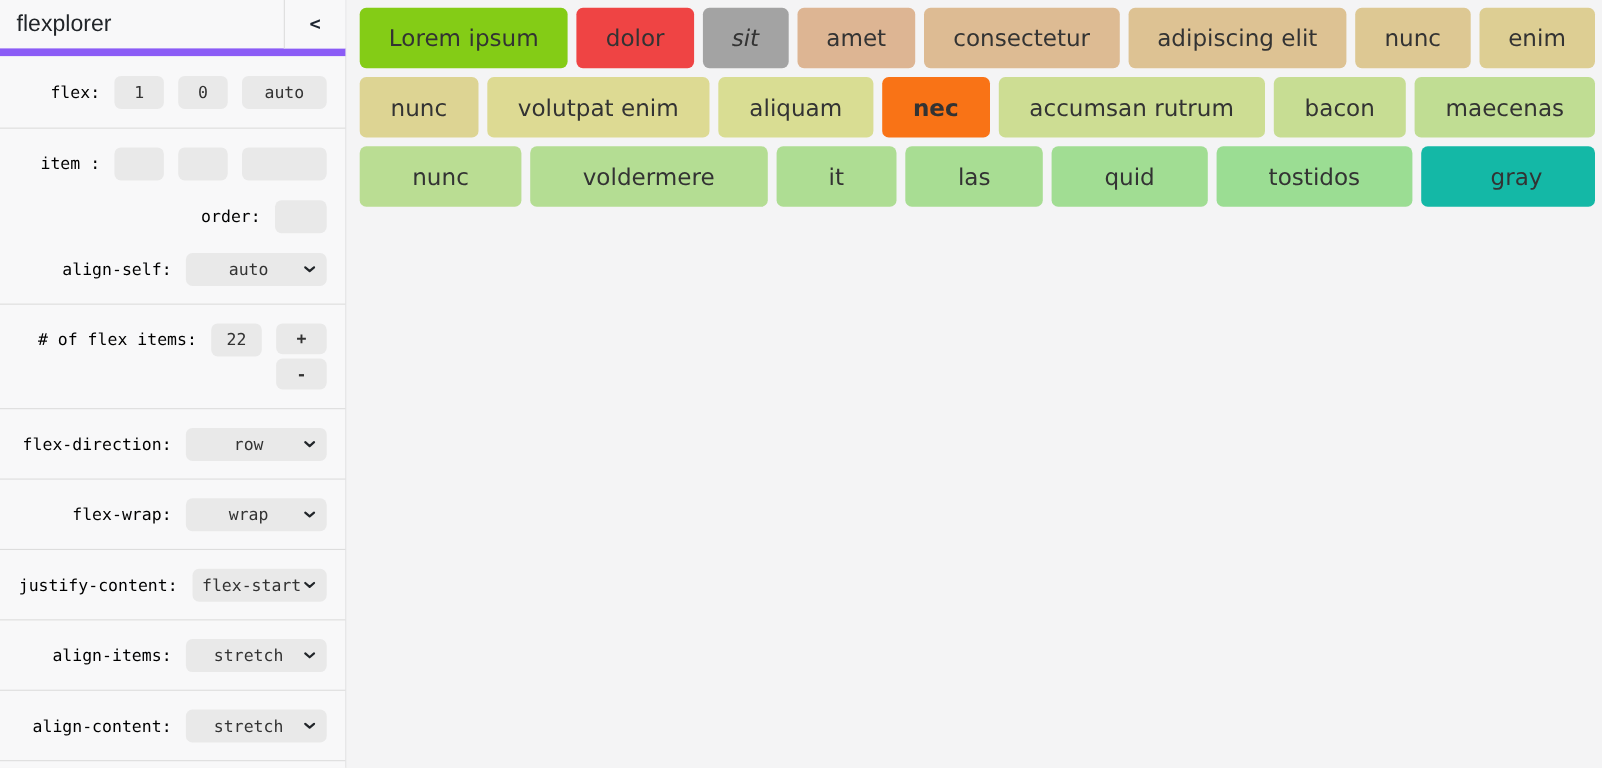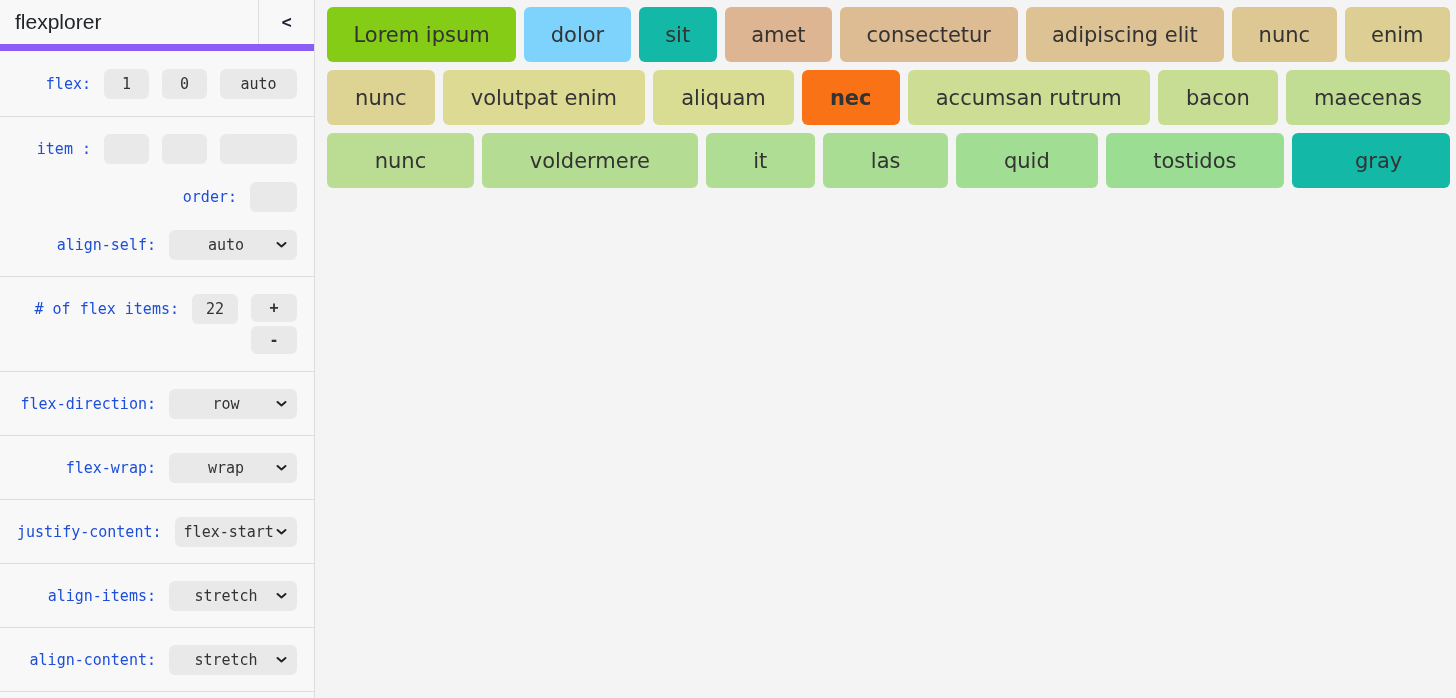--- a/index.html
+++ b/index.html
@@ -48,21 +48,21 @@
   .s-count   { height: 95px; }
   .s-select  { height: 64px; }
 
   .crow {
     display: flex; align-items: center; justify-content: flex-end;
     gap: 13px;
   }
   .crow + .crow { margin-top: 18px; }
   .crow label {
     flex: 1; text-align: right;
-    font-size: 15px; color: #1d4ed8;
+    font-size: 15px; color: #000000;
     white-space: nowrap;
   }
 
   .inp {
     height: 30px;
     border: none; border-radius: 6px;
     background: #e9e9e9;
     font-family: "DejaVu Sans Mono", monospace;
     font-size: 15px; color: #333;
     text-align: center;
@@ -250,22 +250,22 @@
         </span>
       </div>
     </div>
   </div>
 
 </div>
 
 <div class="main">
   <div class="flex-container">
       <div class="flex-item" style="background: #84cc16;">Lorem ipsum</div>
-      <div class="flex-item" style="background: #7dd3fc;">dolor</div>
-      <div class="flex-item" style="background: #14b8a6;">sit</div>
+      <div class="flex-item" style="background: #ef4444;">dolor</div>
+      <div class="flex-item" style="background: #a3a3a3; font-style: italic;">sit</div>
       <div class="flex-item" style="background: rgb(221, 181, 147);">amet</div>
       <div class="flex-item" style="background: rgb(221, 187, 147);">consectetur</div>
       <div class="flex-item" style="background: rgb(221, 194, 147);">adipiscing elit</div>
       <div class="flex-item" style="background: rgb(221, 200, 147);">nunc</div>
       <div class="flex-item" style="background: rgb(221, 206, 147);">enim</div>
       <div class="flex-break"></div>
       <div class="flex-item" style="background: rgb(221, 212, 147);">nunc</div>
       <div class="flex-item" style="background: rgb(221, 218, 147);">volutpat enim</div>
       <div class="flex-item" style="background: rgb(217, 221, 147);">aliquam</div>
       <div class="flex-item" style="background: #f97316; font-weight: bold;">nec</div>

